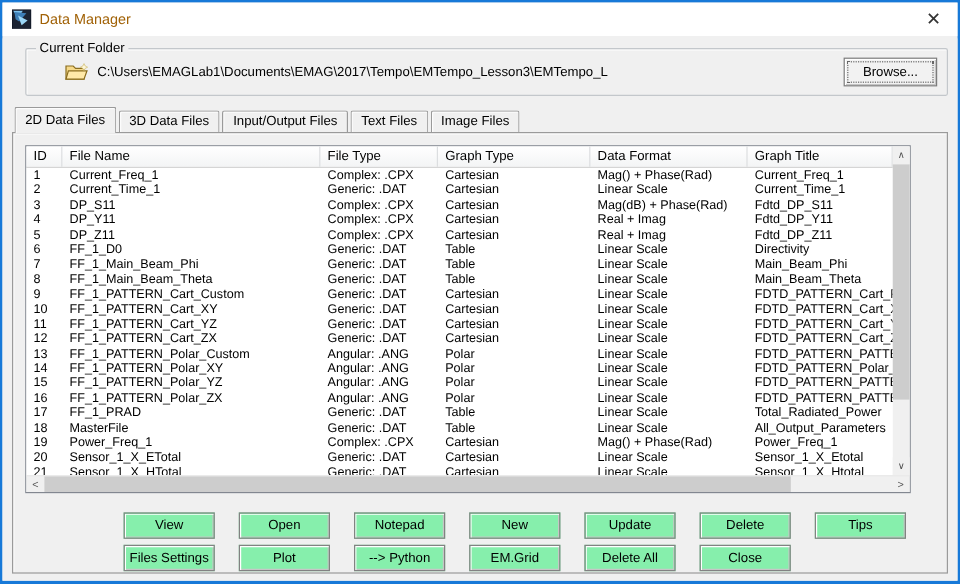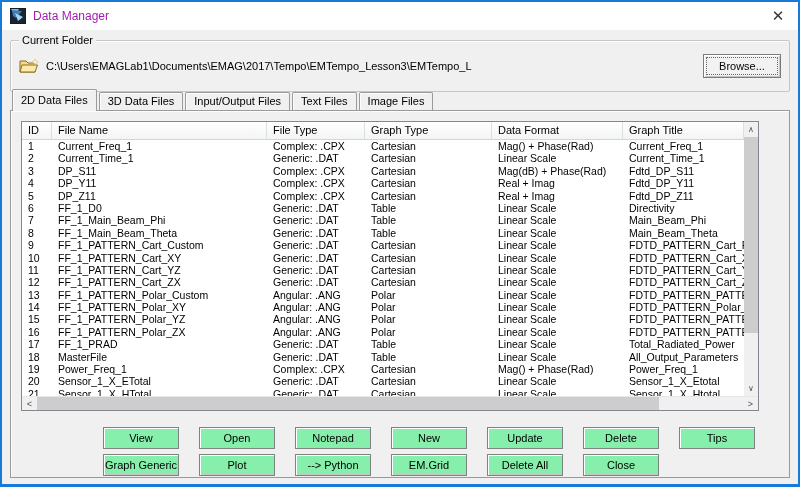--- a/index.html
+++ b/index.html
@@ -2,28 +2,28 @@
 <html><head>
 <meta charset="utf-8">
 <style>
   html,body{margin:0;padding:0;background:#d4d4d4;font-family:"Liberation Sans",sans-serif;}
   *{box-sizing:border-box;}
   .dialog{position:relative;width:800px;height:487px;background:#f0f0f0;
     border:2px solid #1779d8;border-bottom-width:3px;overflow:hidden;}
   
   .titlebar{height:28px;background:#ffffff;display:flex;align-items:center;padding-left:8px;}
   .app-icon{width:16px;height:16px;flex:0 0 16px;}
-  .title-text{font-size:12px;color:#a21caf;margin-left:7px;flex:1;}
+  .title-text{font-size:12px;color:#a16207;margin-left:7px;flex:1;}
   .close-btn{width:40px;height:28px;display:flex;align-items:center;justify-content:center;
     font-size:15px;color:#333;cursor:default;}
   
   .body{position:absolute;top:30px;left:0;right:0;bottom:0;background:#f0f0f0;}
   
-  .folder-group{position:absolute;left:8px;right:8px;top:8px;height:52px;
-    border:1px solid #c3c7cb;border-radius:2px;box-shadow:1px 1px 0 #fdfdfd inset;}
+  .folder-group{position:absolute;left:19px;right:8px;top:8px;height:40px;
+    border:1px solid #c3c7cb;border-radius:2px;box-shadow:1px 1px 0 #fdfdfd inset;padding-left:24px;}
   .folder-legend{position:absolute;top:-7px;left:8px;background:#f0f0f0;padding:0 3px;
     font-size:11px;color:#000;}
   .folder-row{display:flex;align-items:center;height:100%;padding:0 8px;}
   .folder-icon{width:20px;height:16px;flex:0 0 20px;}
   .folder-path{font-size:11px;color:#000;margin-left:7px;flex:1;white-space:nowrap;overflow:hidden;}
   .browse-btn{width:78px;height:24px;font-size:11px;background:#f2f2f2;border:1px solid #7c7c7c;
     box-shadow:inset 1px 1px 0 #ffffff,inset -1px -1px 0 #c4c4c4;
     outline:1px dotted #666;outline-offset:-4px;
     display:flex;align-items:center;justify-content:center;font-family:inherit;}
   
@@ -311,21 +311,21 @@
         <div class="btn-row r1">
             <button class="wbtn">View</button>
             <button class="wbtn">Open</button>
             <button class="wbtn">Notepad</button>
             <button class="wbtn">New</button>
             <button class="wbtn">Update</button>
             <button class="wbtn">Delete</button>
             <button class="wbtn">Tips</button>
           </div>
         <div class="btn-row r2">
-            <button class="wbtn">Graph Generic</button>
+            <button class="wbtn">Files Settings</button>
             <button class="wbtn">Plot</button>
             <button class="wbtn">--&gt; Python</button>
             <button class="wbtn">EM.Grid</button>
             <button class="wbtn">Delete All</button>
             <button class="wbtn">Close</button>
           </div>
 
       </div>
     </div>
 

